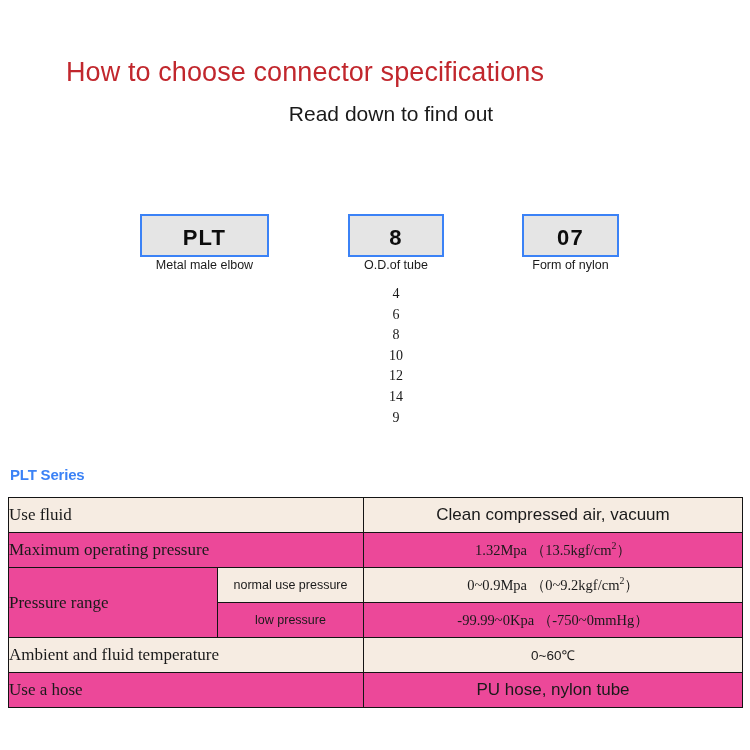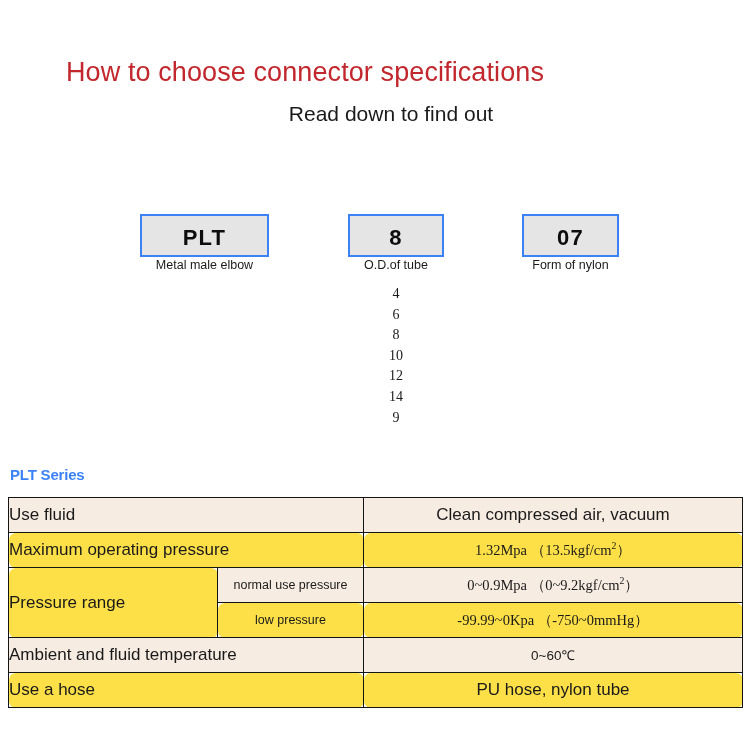--- a/index.html
+++ b/index.html
@@ -109,26 +109,27 @@
     table-layout: fixed;
   }
   .spec-table td {
     border: 1px solid #141414;
     padding: 0;
     height: 34px;
     color: #1a1a1a;
     vertical-align: middle;
   }
   .c-beige { background: #f6ece2; }
-  .c-white { background: #fde047; border-radius: 7px; }
+  .c-white { background: #ec4899; }
 
   .cell-label {
     font-size: 17px;
     padding-left: 12px;
     font-weight: 400;
+    font-family: Liberation Serif, serif;
   }
   .cell-sub {
     font-size: 12.5px;
     text-align: center;
     font-weight: 400;
   }
   .cell-value-lg {
     font-size: 17px;
     text-align: center;
   }

